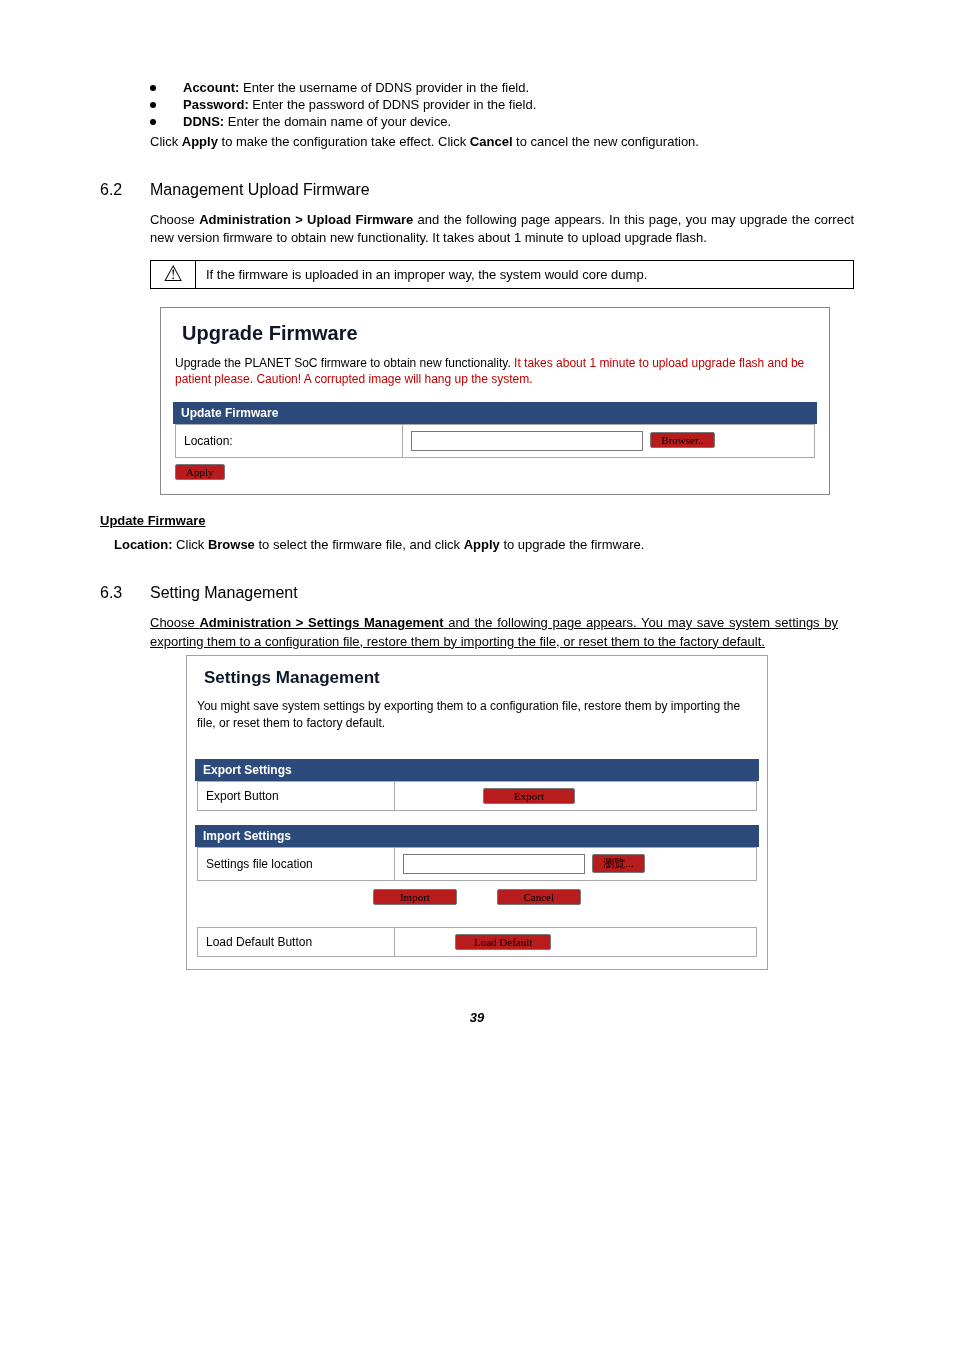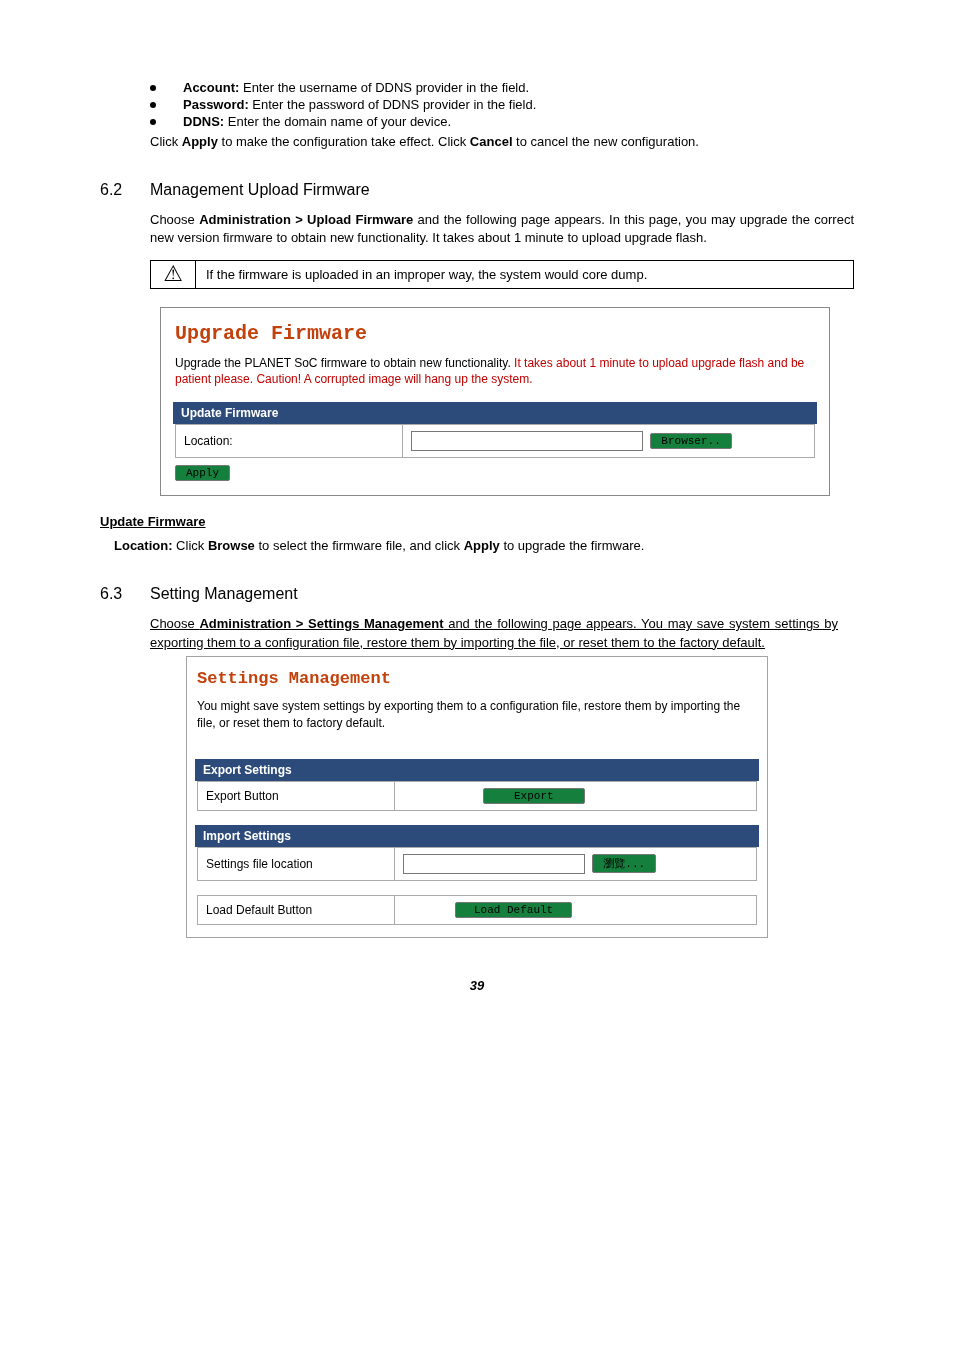--- a/index.html
+++ b/index.html
@@ -66,25 +66,24 @@
     flex: 1;
     padding: 6px 10px;
   }
   .panel {
     border: 1px solid #888;
     margin: 0 0 18px 60px;
     width: 640px;
     padding: 10px 14px 14px 14px;
   }
   .panel-title {
-    color: #c2410c;
+    color: #0f172a;
     font-size: 20px;
     font-weight: bold;
-    margin: 4px 0 10px 0;
-    font-family: Liberation Mono, monospace;
+    margin: 4px 0 10px 7px;
   }
   .panel-note {
     font-size: 12px;
     margin-bottom: 14px;
     line-height: 1.4;
   }
   .red { color: #c00000; }
   .section-bar {
     background: #2c4a7a;
     color: #fff;
@@ -100,24 +99,24 @@
   }
   table.inner td {
     border: 1px solid #aaa;
     padding: 6px 8px;
     vertical-align: middle;
   }
   table.inner td:first-child {
     width: 210px;
   }
   .btn {
-    font-family: Liberation Mono, monospace;
+    font-family: Liberation Serif, serif;
     font-size: 11px;
     padding: 1px 10px;
-    background: #15803d;
+    background: #b91c1c;
     border: 1px solid #777;
     border-radius: 2px;
   }
   .file-input {
     width: 230px;
     height: 18px;
     border: 1px solid #777;
     display: inline-block;
     vertical-align: middle;
     margin-right: 4px;
@@ -251,20 +250,24 @@
       <tbody>
           <tr>
         <td>Settings file location</td>
         <td>
           <span class="file-input" style="width:180px;"></span>
           <button class="btn">瀏覽...</button>
         </td>
       </tr>
     </tbody>
       </table>
+    <div class="center-btns">
+      <button class="btn">Import</button>
+      <button class="btn">Cancel</button>
+    </div>
     <div class="spacer"></div>
 
     <table class="inner">
       <tbody>
           <tr>
         <td>Load Default Button</td>
         <td style="text-align:left; padding-left:60px;">
           <button class="btn" style="padding:1px 18px;">Load Default</button>
         </td>
       </tr>

